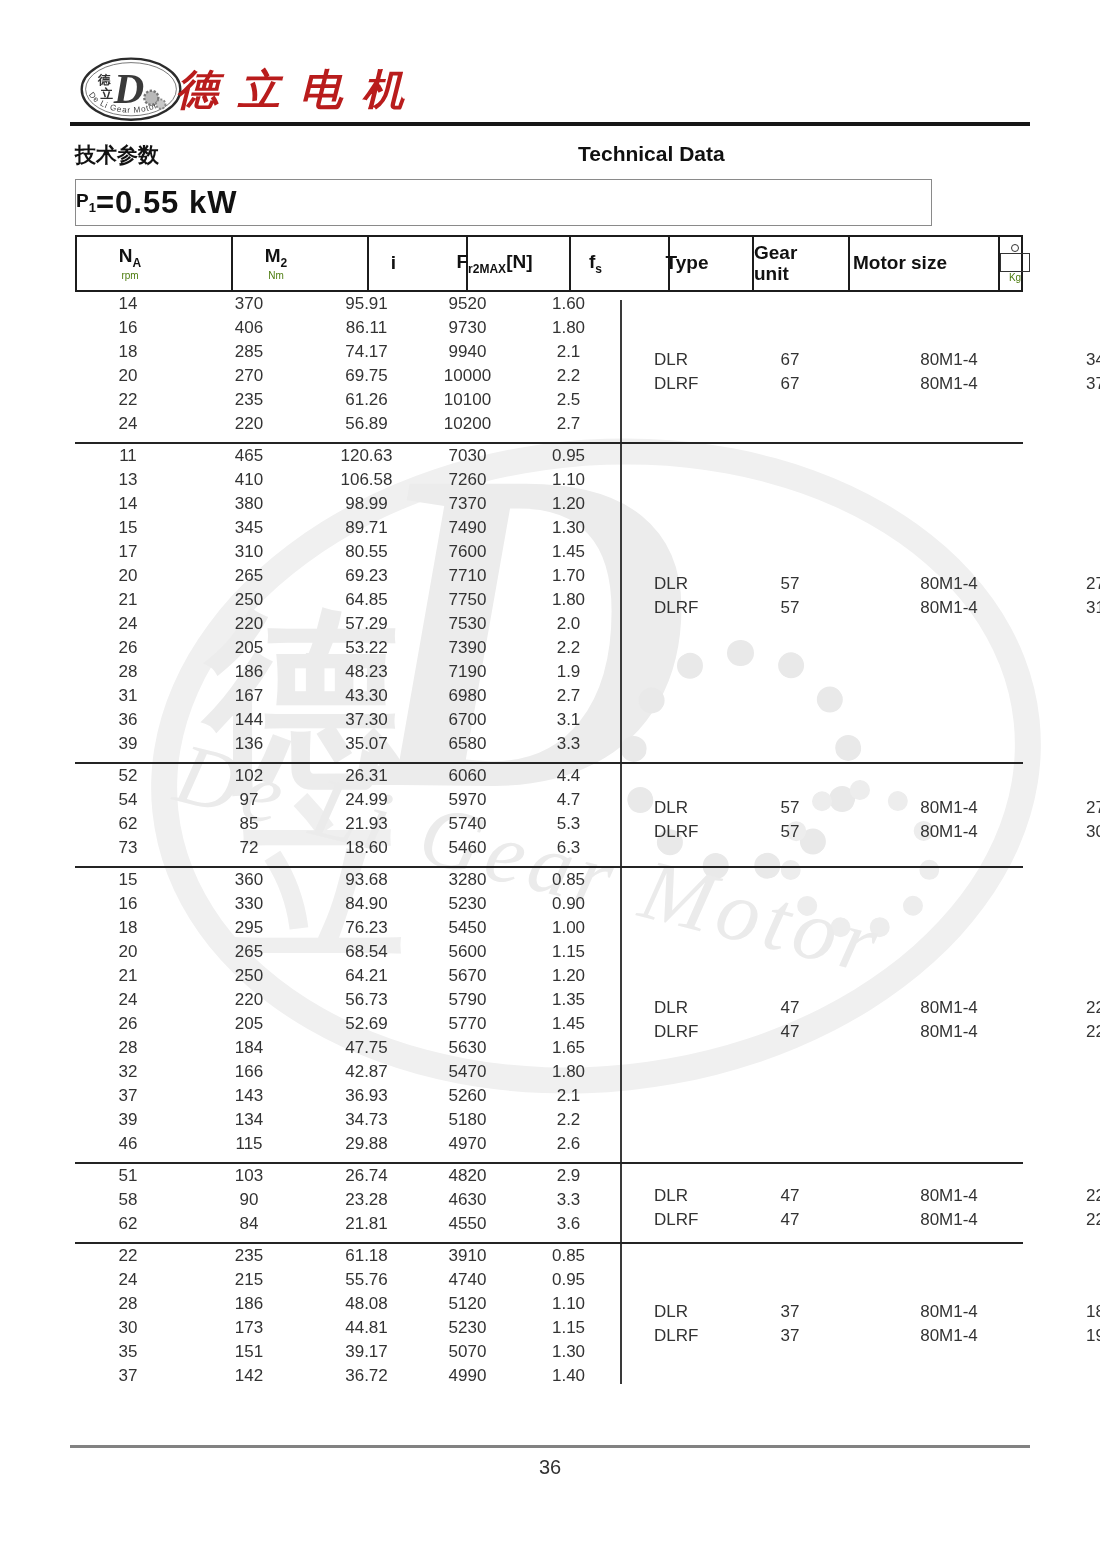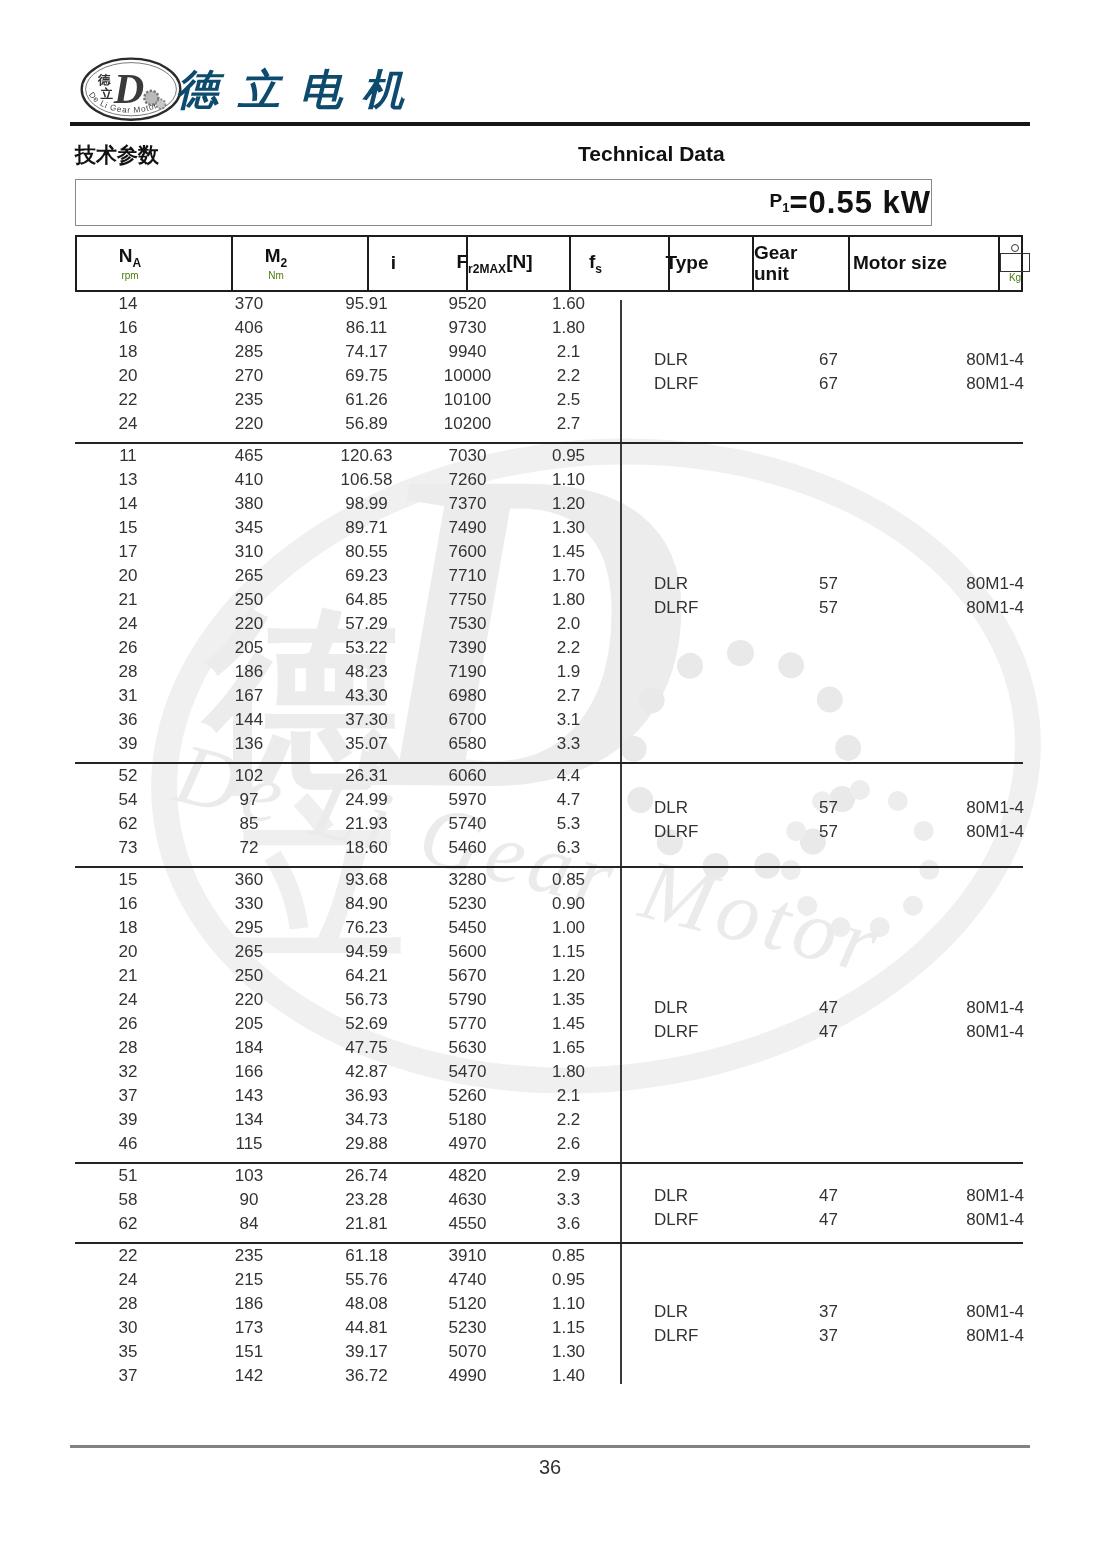--- a/index.html
+++ b/index.html
@@ -21,27 +21,27 @@
               border:26px dotted #e9e9e9;border-radius:50%;}
   .wm-gear-sm{position:absolute;left:780px;top:780px;width:120px;height:120px;
               border:20px dotted #ededed;border-radius:50%;}
   .wm-text{position:absolute;left:165px;top:830px;width:900px;font-size:86px;
            color:#ebebeb;font-family:"Liberation Serif", serif;font-style:italic;
            letter-spacing:6px;transform:rotate(14deg);white-space:nowrap;}
 
   
   .hdr-logo{position:absolute;left:76px;top:54px;width:110px;height:72px;z-index:2;}
   .brand-name{position:absolute;left:176px;top:62px;z-index:2;font-size:42px;font-weight:bold;
-              font-style:italic;letter-spacing:20px;font-family:"Liberation Serif", serif;color:#0c4a6e;}
+              font-style:italic;letter-spacing:20px;font-family:"Liberation Serif", serif;color:#b91c1c;}
   .rule-top{position:absolute;left:70px;top:122px;width:960px;height:4px;background:#161616;z-index:2;}
   .sec-zh{position:absolute;left:75px;top:141px;font-size:21px;font-weight:bold;z-index:2;color:#111;}
   .sec-en{position:absolute;left:578px;top:142px;font-size:21px;font-weight:bold;z-index:2;color:#111;}
 
   .pbox{position:absolute;left:75px;top:179px;width:857px;height:47px;z-index:2;
-        border:1px solid #8a8a8a;box-sizing:border-box;display:flex;align-items:center;justify-content:flex-end;}
+        border:1px solid #8a8a8a;box-sizing:border-box;display:flex;align-items:center;justify-content:flex-start;}
   .p-small{font-size:19px;font-weight:bold;color:#111;}
   .p-small sub{font-size:13px;}
   .p-big{font-size:31px;font-weight:bold;color:#111;letter-spacing:1px;}
 
   
   .thead{position:absolute;left:75px;top:235px;width:948px;height:57px;z-index:2;box-sizing:border-box;
          border:2px solid #1c1c1c;display:grid;
          grid-template-columns:106px 136px 99px 103px 99px 84px 96px 150px auto;background:transparent;}
   .th{display:flex;flex-direction:column;align-items:center;justify-content:center;line-height:1.1;}
   .th + .th{border-left:2px solid #1c1c1c;margin-left:48px;}
@@ -54,21 +54,21 @@
 
   
   .tbody{position:absolute;left:75px;top:292px;width:948px;z-index:1;}
   .tbody::before{content:"";position:absolute;left:545px;top:8px;bottom:10px;width:2px;background:#3a3a3a;}
   .group{position:relative;padding:0 0 6px 0;}
   .group.sep{border-bottom:2px solid #242424;}
   .drow{display:grid;grid-template-columns:106px 136px 99px 103px 99px;height:24px;align-items:center;}
   .cell{text-align:center;font-size:17px;color:#333;}
   .trow{position:absolute;left:547px;width:401px;height:24px;display:grid;
         grid-template-columns:84px 96px 150px 71px;align-items:center;gap:36px;}
-  .tcell{text-align:right;font-size:17px;color:#333;}
+  .tcell{text-align:center;font-size:17px;color:#333;}
   .tcell.t-type{text-align:left;padding-left:32px;}
 
   
   .rule-bottom{position:absolute;left:70px;top:1445px;width:960px;height:3px;background:#828282;z-index:2;}
   .page-num{position:absolute;left:0;top:1456px;width:1100px;text-align:center;font-size:20px;color:#333;z-index:2;}
 </style>
 </head>
 <body>
 
 <div class="page">
@@ -365,21 +365,21 @@
         <div class="drow">
           <div class="cell">18</div>
           <div class="cell">295</div>
           <div class="cell">76.23</div>
           <div class="cell">5450</div>
           <div class="cell">1.00</div>
         </div>
         <div class="drow">
           <div class="cell">20</div>
           <div class="cell">265</div>
-          <div class="cell">94.59</div>
+          <div class="cell">68.54</div>
           <div class="cell">5600</div>
           <div class="cell">1.15</div>
         </div>
         <div class="drow">
           <div class="cell">21</div>
           <div class="cell">250</div>
           <div class="cell">64.21</div>
           <div class="cell">5670</div>
           <div class="cell">1.20</div>
         </div>

